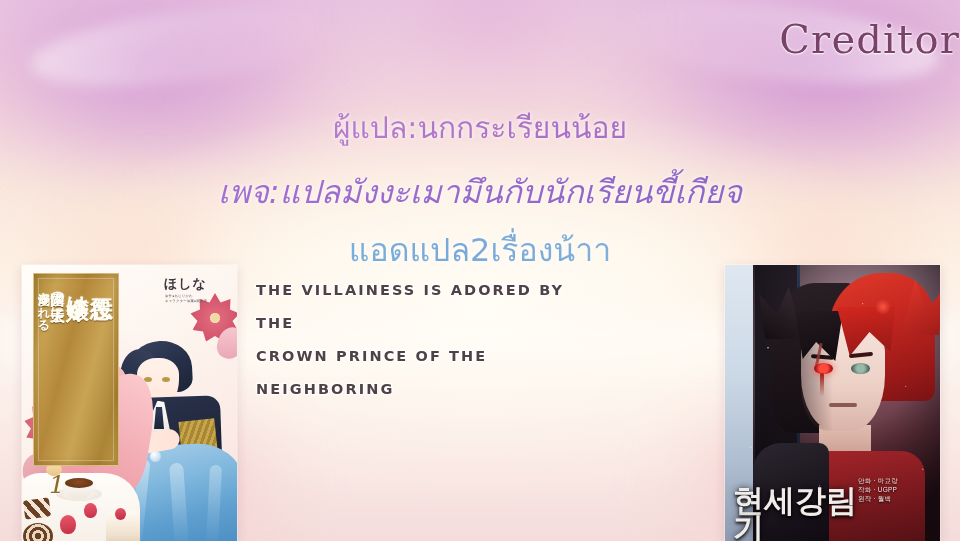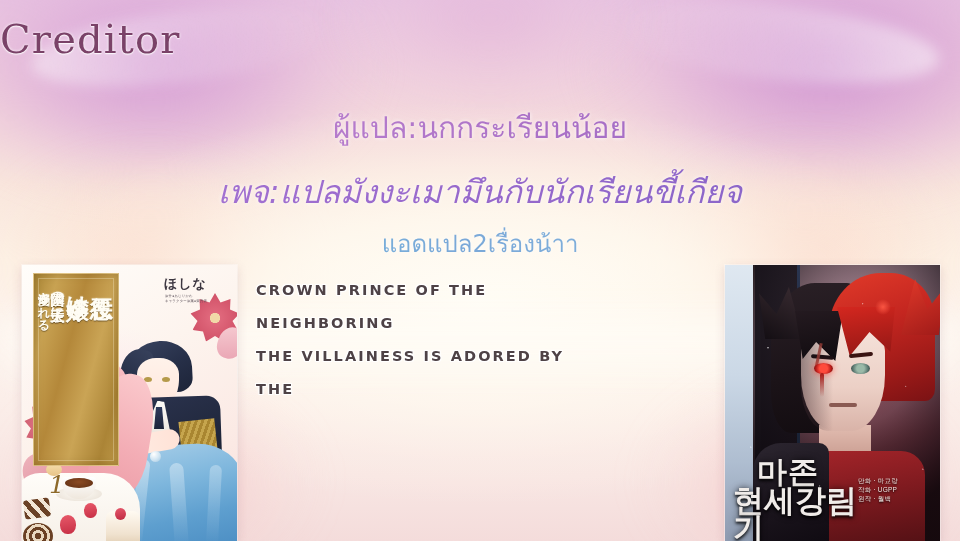--- a/index.html
+++ b/index.html
@@ -91,21 +91,21 @@
     position: absolute; right: 20px; top: 6px; width: 320px; height: 74px;
     border-radius: 50%;
     background: linear-gradient(260deg, rgba(255,255,255,0.5), rgba(255,255,255,0));
     filter: blur(7px);
     transform: rotate(6deg);
   }
 
   
   .main-title {
     position: absolute; left: 0; right: 0; top: 16px;
-    text-align: left;
+    text-align: right;
     font-family: "DejaVu Serif", "Liberation Serif", serif;
     font-size: 40px;
     letter-spacing: 1.2px;
     color: #7a4268;
     text-shadow: 0 0 3px rgba(255,255,255,0.95), 0 1px 1px rgba(255,255,255,0.8);
   }
 
   .thai-line {
     position: absolute; left: 0; right: 0;
     text-align: center;
@@ -122,21 +122,21 @@
   }
   .thai-2 {
     top: 166px; font-size: 32px;
     background-image: linear-gradient(90deg, #b07cd6 0%, #a06fd0 26%, #9568cb 54%, #8b66c9 80%, #8f6fcf 100%);
     -webkit-background-clip: text; background-clip: text; color: transparent;
     -webkit-text-fill-color: transparent;
     filter: drop-shadow(0 0 2px rgba(255,255,255,0.9));
     font-style: italic;
   }
   .thai-3 {
-    top: 224px; font-size: 24px;
+    top: 224px; font-size: 32px;
     background-image: linear-gradient(90deg, #6fb6e0 0%, #74b8dd 22%, #7aa8d8 48%, #83b4dd 74%, #7fc0e2 100%);
     -webkit-background-clip: text; background-clip: text; color: transparent;
     -webkit-text-fill-color: transparent;
     filter: drop-shadow(0 0 2px rgba(255,255,255,0.9));
   }
 
   .villainess-block {
     position: absolute; left: 256px; top: 274px; width: 350px;
   }
   .villainess-line {
@@ -571,22 +571,22 @@
   <div class="bg-wisp-1"></div>
   <div class="bg-wisp-2"></div>
 
   <div class="main-title">Creditor</div>
 
   <div class="thai-line thai-1">ผู้แปล:นกกระเรียนน้อย</div>
   <div class="thai-line thai-2">เพจ:แปลมังงะเมามึนกับนักเรียนขี้เกียจ</div>
   <div class="thai-line thai-3">แอดแปล2เรื่องน้าา</div>
 
   <div class="villainess-block">
+    <div class="villainess-line">THE VILLAINESS IS ADORED BY THE</div>
     <div class="villainess-line">CROWN PRINCE OF THE NEIGHBORING</div>
-    <div class="villainess-line">THE VILLAINESS IS ADORED BY THE</div>
   </div>
 
 
   <div class="cover cover-left">
     <div class="lc-bg"></div>
     <div class="lc-softglow"></div>
 
     <div class="lc-flower-tr"></div>
     <div class="lc-flower-petal"></div>
     <div class="lc-flower-l"></div>
@@ -674,18 +674,17 @@
     <div class="rc-glint"></div>
     <div class="rc-dust"></div>
 
     <div class="rc-credits">
       <div>만화 · 마교랑</div>
       <div>작화 · UGPP</div>
       <div>원작 · 월백</div>
     </div>
 
     <div class="rc-title">
-      <div class="rc-title-1">마존</div>
       <div class="rc-title-2">현세강림기</div>
     </div>
   </div>
 
 </div>
 
 </body></html>

